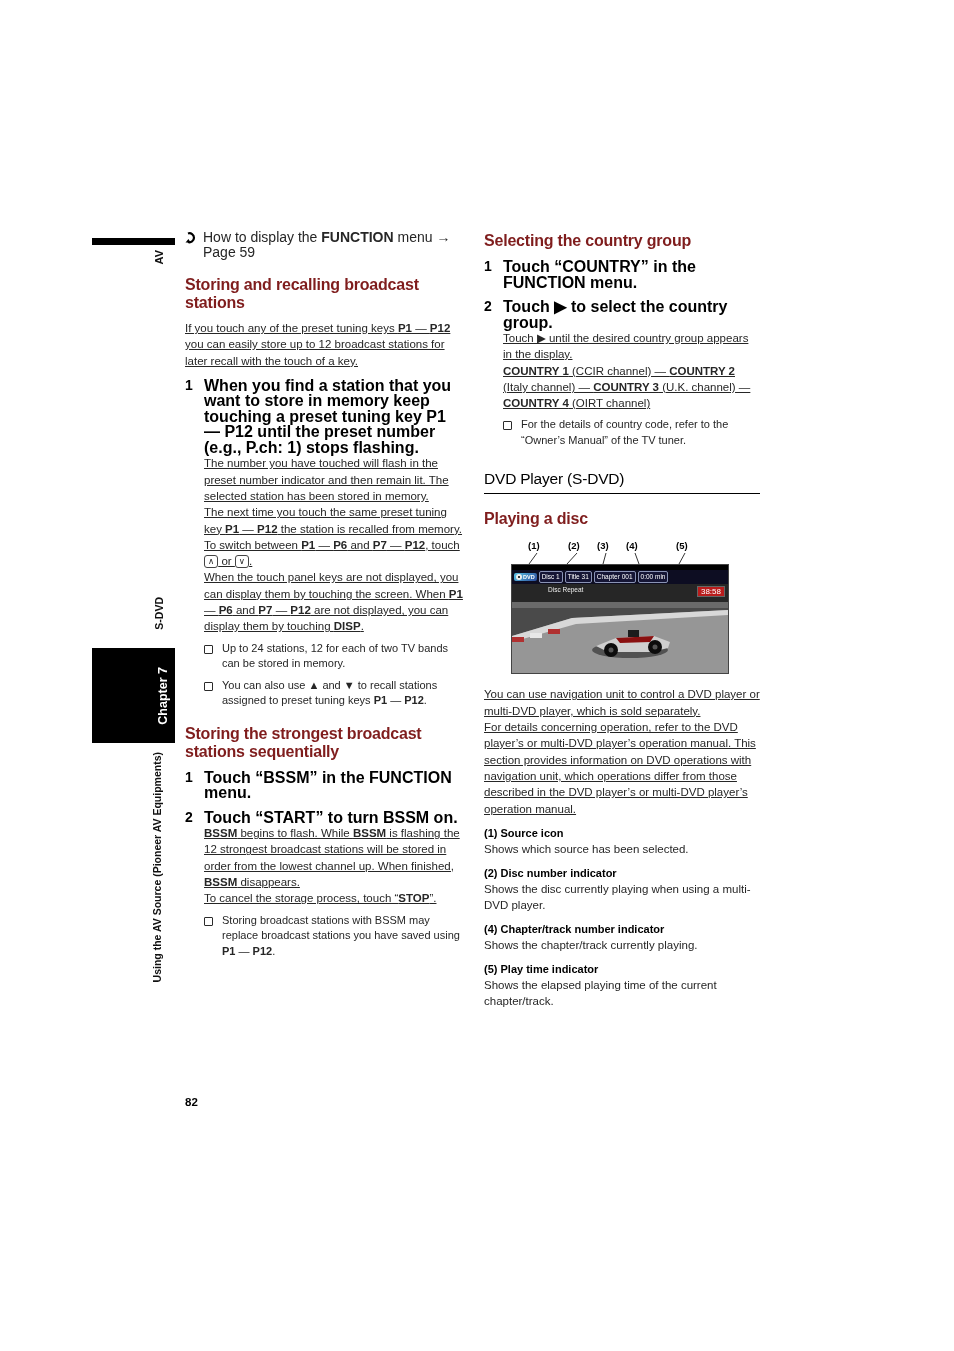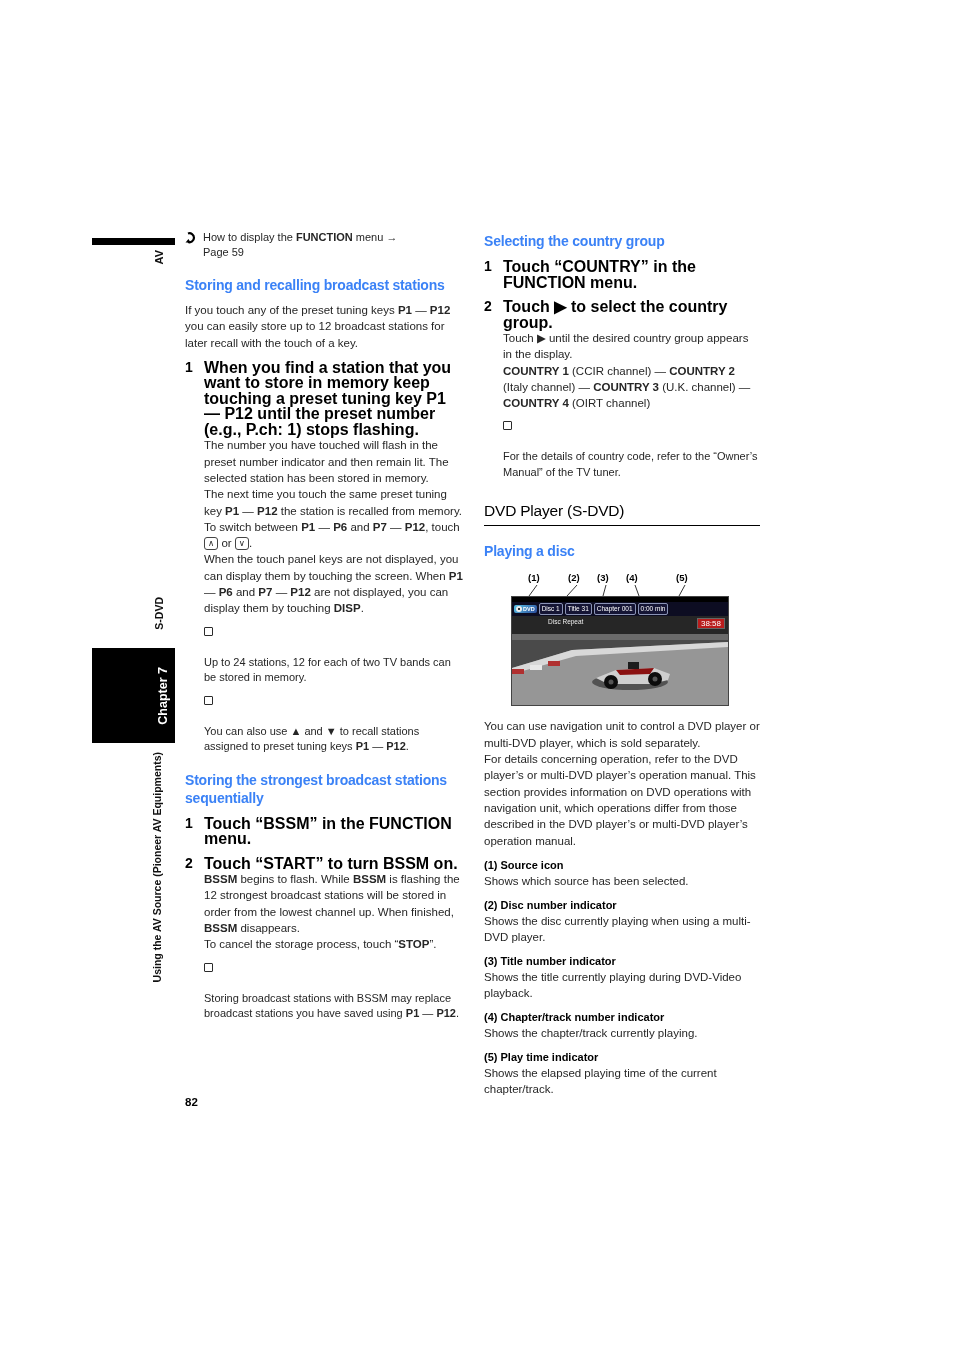--- a/index.html
+++ b/index.html
@@ -13,31 +13,31 @@
   .v-sdvd{position:absolute;left:153px;top:597px;font-size:10.5px;font-weight:bold;color:#111;}
   .chapter-box{position:absolute;left:92px;top:648px;width:83px;height:95px;background:#000;display:flex;align-items:center;justify-content:flex-end;padding-right:5px;box-sizing:border-box;}
   .chapter-box .v{color:#fff;font-weight:bold;font-size:12.5px;}
   .v-section{position:absolute;left:151px;top:752px;font-size:10.5px;font-weight:bold;color:#111;}
   
   .col{position:absolute;top:230px;}
   .left-col{left:185px;width:278px;}
   .right-col{left:484px;width:276px;}
   .pageno{position:absolute;left:185px;top:1096px;font-weight:bold;font-size:11.5px;color:#000;}
   
-  h2{font-size:14px;font-weight:bold;line-height:18px;margin:16px 0 8px;color:#3b82f6;letter-spacing:-0.2px;}
+  h2{font-size:16px;font-weight:bold;line-height:18px;margin:16px 0 8px;color:#7f1d1d;letter-spacing:-0.2px;}
   .right-col h2.first{margin-top:2px;}
-  .body{font-size:11.5px;line-height:16.3px;margin:0;color:#262626;}
+  .body{font-size:11.5px;line-height:16.3px;margin:0;color:#262626;text-decoration:underline;}
   .intro{margin:0 0 4px;}
-  .crossref{display:flex;gap:6px;font-size:11px;line-height:15px;color:#262626;}
+  .crossref{display:flex;gap:6px;font-size:14px;line-height:15px;color:#262626;}
   .cr-icon{flex:none;margin-top:1px;}
   .step{display:flex;margin-top:9px;}
   .num{font-weight:bold;font-size:14px;width:19px;flex:none;line-height:15px;color:#000;}
   .lead{font-weight:bold;font-size:16px;line-height:15.5px;margin:0;color:#000;}
   .step-body{flex:1;}
-  .note{display:flex;gap:19px;margin:6px 0 0 19px;flex-direction:column;}
+  .note{display:flex;gap:9px;margin:6px 0 0 19px;}
   .sq{width:7px;height:7px;border:1.3px solid #2b2b2b;flex:none;margin-top:4px;border-radius:1px;background:#fff;}
   .note-text{font-size:11px;line-height:15.5px;margin:0;color:#262626;}
   .dvd-head{font-size:15.5px;font-weight:normal;color:#000;border-bottom:1.5px solid #000;padding-bottom:5px;margin-top:22px;letter-spacing:-0.2px;}
   .def{margin-top:9px;}
   .def-head{font-weight:bold;font-size:11px;line-height:15px;color:#000;}
   .def-body{font-size:11.5px;line-height:16px;margin:0;color:#262626;}
   
   .figure{position:relative;margin:12px 0 12px 27px;width:218px;}
   .callouts{position:relative;height:13px;font-size:9.5px;font-weight:bold;color:#000;}
   .co{position:absolute;top:0;}
@@ -208,24 +208,20 @@
 
     <div class="def">
       <div class="def-head">(1) Source icon</div>
       <p class="def-body">Shows which source has been selected.</p>
     </div>
     <div class="def">
       <div class="def-head">(2) Disc number indicator</div>
       <p class="def-body">Shows the disc currently playing when using a multi-DVD player.</p>
     </div>
     <div class="def">
-      <div class="def-head">(3) Title number indicator</div>
-      <p class="def-body">Shows the title currently playing during DVD-Video playback.</p>
-    </div>
-    <div class="def">
       <div class="def-head">(4) Chapter/track number indicator</div>
       <p class="def-body">Shows the chapter/track currently playing.</p>
     </div>
     <div class="def">
       <div class="def-head">(5) Play time indicator</div>
       <p class="def-body">Shows the elapsed playing time of the current chapter/track.</p>
     </div>
   </div>
 
   <div class="pageno">82</div>

